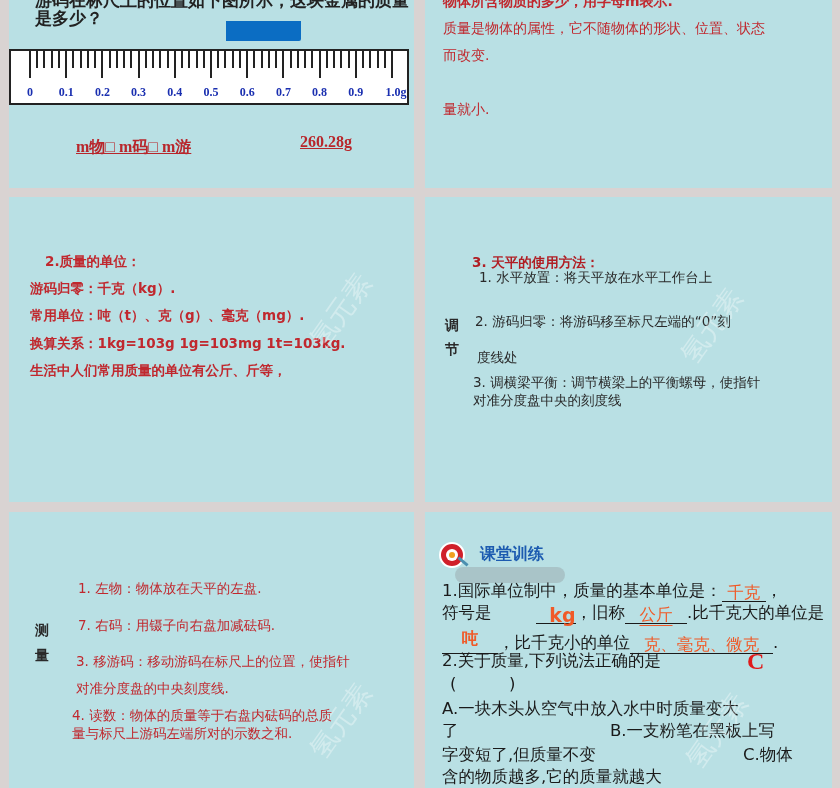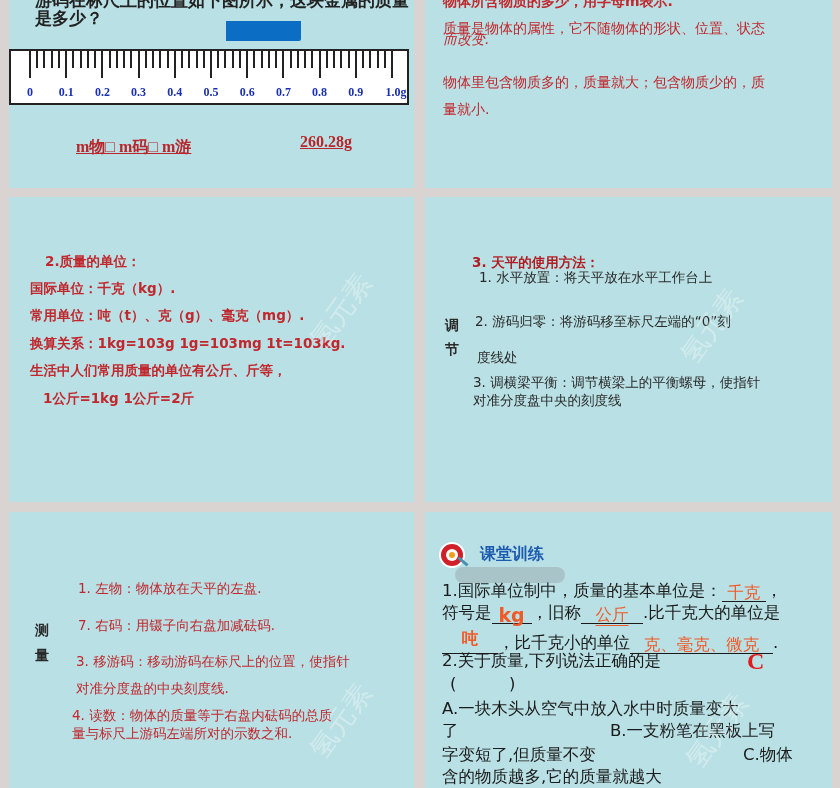--- a/index.html
+++ b/index.html
@@ -164,32 +164,30 @@
       <div class="tick-label" style="left: 344.8px;">0.9</div>
       <div class="tick-label" style="left: 385px;">1.0g</div>
     </div>
   <div class="abs formula" style="left:67px; top:137px;text-align:center;">m物□ m码□ m游</div>
   <div class="abs formula" style="left:291px; top:133px;">260.28g</div>
 </div>
 
 <div class="panel" id="p2">
   <div class="abs p2-line" style="left:18px; top:-12px; font-weight:bold;">物体所含物质的多少，用字母m表示.</div>
   <div class="abs p2-line" style="left:18px; top:15px;">质量是物体的属性，它不随物体的形状、位置、状态</div>
-  <div class="abs p2-line" style="left:18px; top:26px;font-style:italic;">而改变.</div>
-  <div class="abs p2-line" style="left:18px; top:69px;">物体里包含物质多的，质量就大；包含物质少的，质</div>
+  <div class="abs p2-line" style="left:18px; top:42px;">而改变.</div>
   <div class="abs p2-line" style="left:18px; top:96px;">量就小.</div>
 </div>
 
 <div class="panel" id="p3">
   <div class="abs p3-line" style="left:36px; top:51px;">2.质量的单位：</div>
-  <div class="abs p3-line" style="left:21px; top:78px;">国际单位：千克（kg）.</div>
+  <div class="abs p3-line" style="left:21px; top:78px;">游码归零：千克（kg）.</div>
   <div class="abs p3-line" style="left:21px; top:105px;">常用单位：吨（t）、克（g）、毫克（mg）.</div>
   <div class="abs p3-line" style="left:21px; top:133px;">换算关系：1kg=103g  1g=103mg   1t=103kg.</div>
   <div class="abs p3-line" style="left:21px; top:160px;">生活中人们常用质量的单位有公斤、斤等，</div>
-  <div class="abs p3-line" style="left:34px; top:188px;">1公斤=1kg  1公斤=2斤</div>
   <div class="watermark" style="left:290px; top:95px;">氢元素</div>
 </div>
 
 <div class="panel" id="p4">
   <div class="abs p4-head" style="left:47px; top:57px;">3. 天平的使用方法：</div>
   <div class="abs p4-line" style="left:54px; top:71px;">1. 水平放置：将天平放在水平工作台上</div>
   <div class="abs side-label" style="left:20px; top:116px;">调</div>
   <div class="abs side-label" style="left:20px; top:140px;">节</div>
   <div class="abs p4-line" style="left:50px; top:115px;">2. 游码归零：将游码移至标尺左端的“0”刻</div>
   <div class="abs p4-line" style="left:52px; top:133px;margin-top:18px;">度线处</div>
@@ -213,21 +211,21 @@
 <div class="panel" id="p6">
   <div class="badge-pill"></div>
   <div class="target"></div>
   <div class="dart"></div>
   <div class="abs badge-title" style="left:55px; top:32px;">课堂训练</div>
 
   <div class="abs ex" style="left:17px; top:68px;">
     <span>1.国际单位制中，质量的基本单位是：</span><span class="blank" style="width:44px;"><span>千克</span></span><span>，</span>
   </div>
   <div class="abs ex" style="left:17px; top:90px;">
-    <span>符号是</span><span class="blank" style="width:40px; text-align:center; font-weight:bold; font-size:19px;"><span>kg</span></span><span>，旧称</span><span class="blank" style="width:62px;text-decoration:underline;"><span>公斤</span></span><span>.比千克大的单位是</span>
+    <span>符号是</span><span class="blank" style="width:40px; text-align:right; font-weight:bold; font-size:19px;margin-left:44px;"><span>kg</span></span><span>，旧称</span><span class="blank" style="width:62px;text-decoration:underline;"><span>公斤</span></span><span>.比千克大的单位是</span>
   </div>
   <div class="abs ex" style="left:17px; top:112px;margin-top:8px;">
     <span class="blank" style="width:56px; font-weight:bold;"><span style="top:-10px;">吨</span></span><span>，比千克小的单位</span><span class="blank" style="width:143px;"><span>克、毫克、微克</span></span><span>.</span>
   </div>
 
   <div class="abs ex" style="left:17px; top:138px;">2.关于质量,下列说法正确的是</div>
   <div class="abs ans-c" style="left:322px; top:136px;">C</div>
   <div class="abs ex" style="left:25px; top:161px; white-space:pre;">(          )</div>
   <div class="abs ex" style="left:17px; top:186px;">A.一块木头从空气中放入水中时质量变大</div>
   <div class="abs ex" style="left:17px; top:208px;">了</div>

